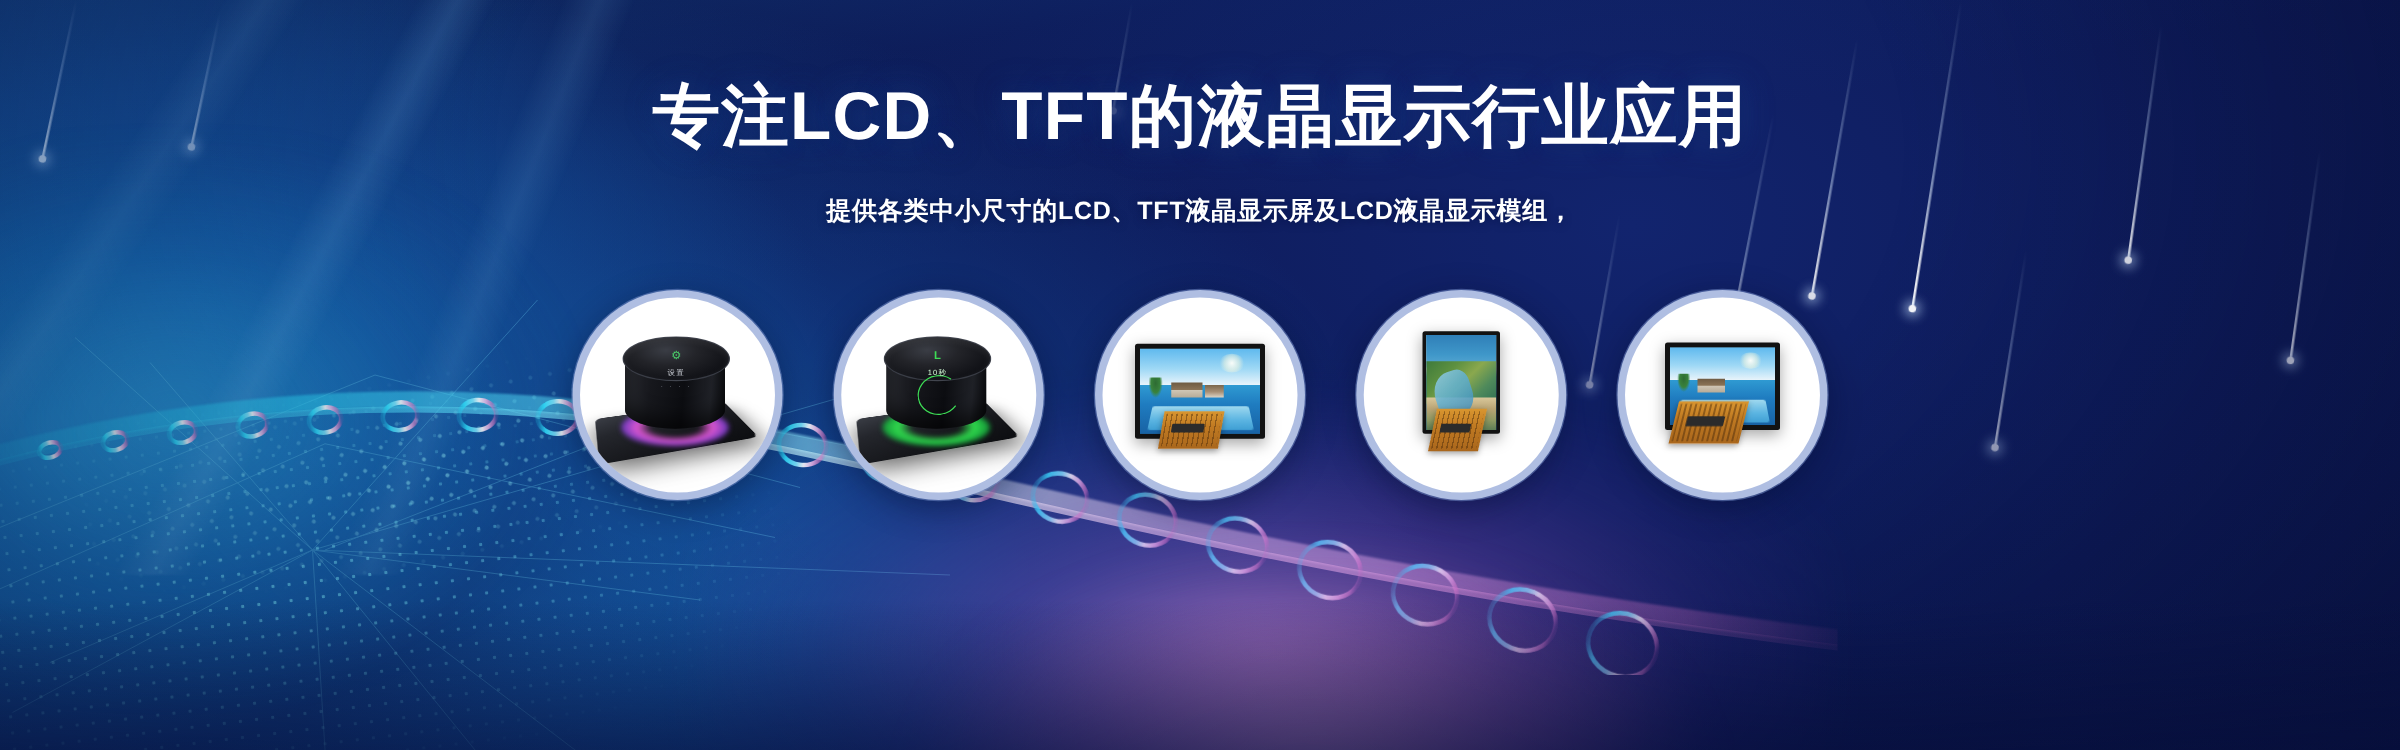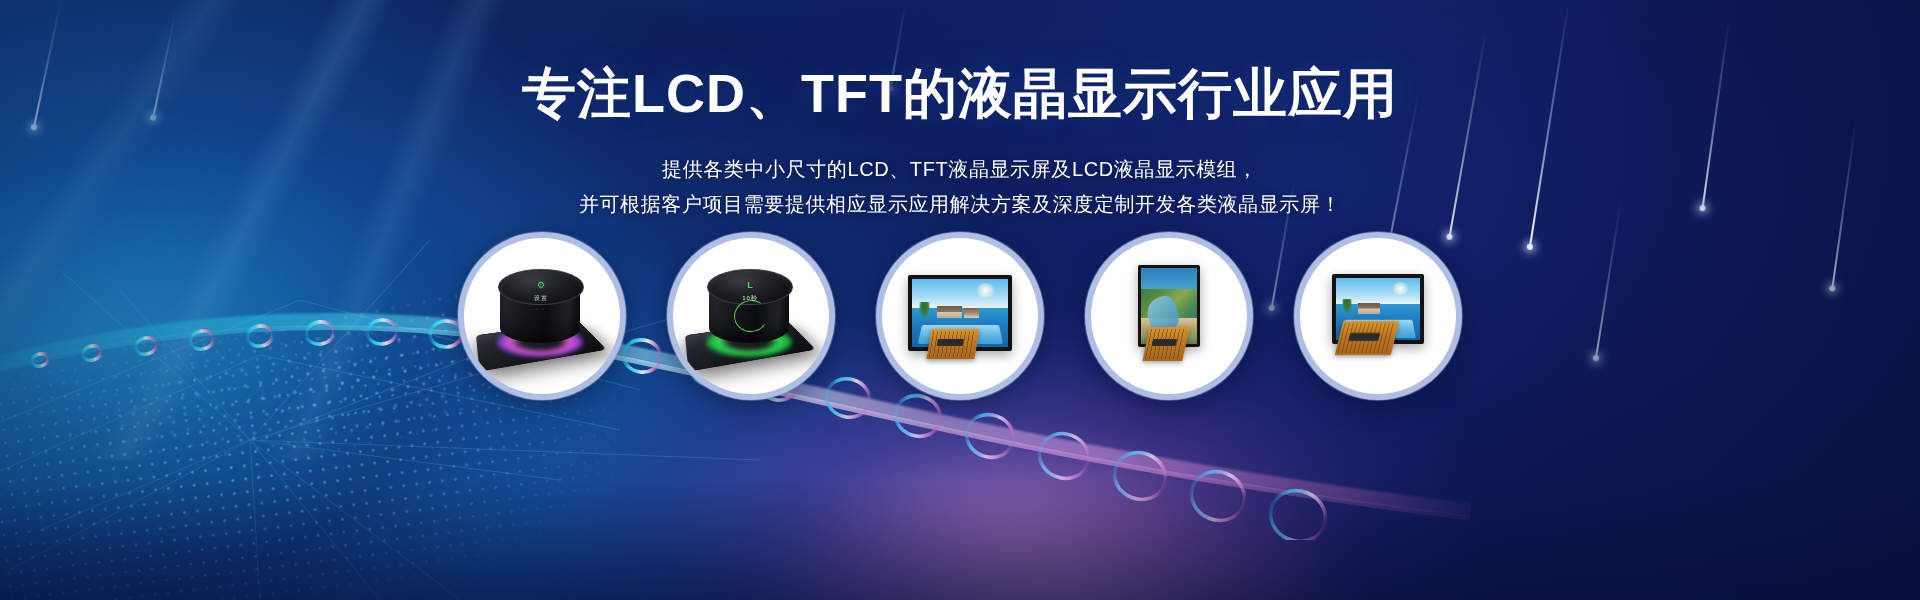--- a/index.html
+++ b/index.html
@@ -113,21 +113,21 @@
     font-weight: 700;
     letter-spacing: 1px;
     line-height: 1.15;
     text-shadow: 0 2px 14px rgba(10,30,90,0.75), 0 0 26px rgba(60,120,220,0.35);
     white-space: nowrap;
   }
   .subline {
     margin: 0;
     color: #ffffff;
     font-size: 20px;
-    font-weight: 400;
+    font-weight: 700;
     letter-spacing: 0.6px;
     line-height: 1.75;
     text-shadow: 0 1px 7px rgba(5,20,70,0.85);
     white-space: nowrap;
   }
   .sub1 { margin-top: 28px; }
 
   
   .circle-row {
     position: absolute;
@@ -357,21 +357,20 @@
       <div class="meteor" style="left: 1855px; top: 120px; height: 170px; opacity: 0.6; transform: rotate(8deg);"></div>
       <div class="meteor" style="left: 1295px; top: 170px; height: 140px; opacity: 0.45; transform: rotate(10deg);"></div>
       <div class="meteor" style="left: 60px; top: 0px; height: 130px; opacity: 0.5; transform: rotate(12deg);"></div>
       <div class="meteor" style="left: 175px; top: 10px; height: 110px; opacity: 0.4; transform: rotate(12deg);"></div>
       <div class="meteor" style="left: 905px; top: 0px; height: 90px; opacity: 0.3; transform: rotate(10deg);"></div>
     </div>
 
   <div class="text-block">
     <h1 class="headline">专注LCD、TFT的液晶显示行业应用</h1>
     <p class="subline sub1">提供各类中小尺寸的LCD、TFT液晶显示屏及LCD液晶显示模组，</p>
-    <p class="subline">并可根据客户项目需要提供相应显示应用解决方案及深度定制开发各类液晶显示屏！</p>
   </div>
 
   <div class="circle-row">
 
     <div class="circle">
       <div class="circle-inner">
         <div class="spk-wrap">
           <div class="spk-base"></div>
           <div class="spk-ring" style="background: radial-gradient(ellipse at 50% 50%, rgba(255,120,235,0.0) 32%, rgba(232,90,220,0.95) 50%, rgba(120,60,210,0.85) 70%, rgba(60,30,140,0) 88%);"></div>
           <div class="spk-body"></div>

